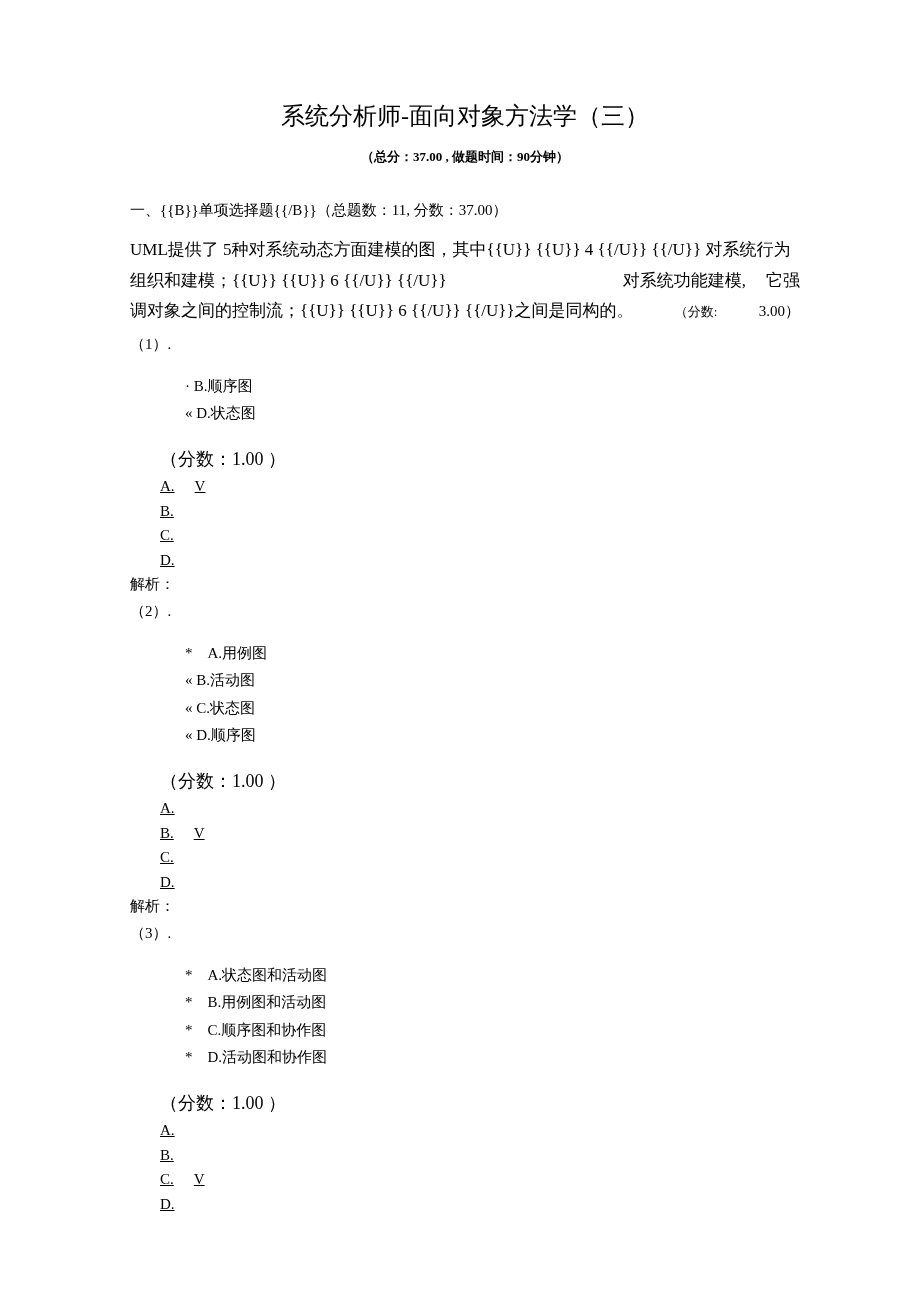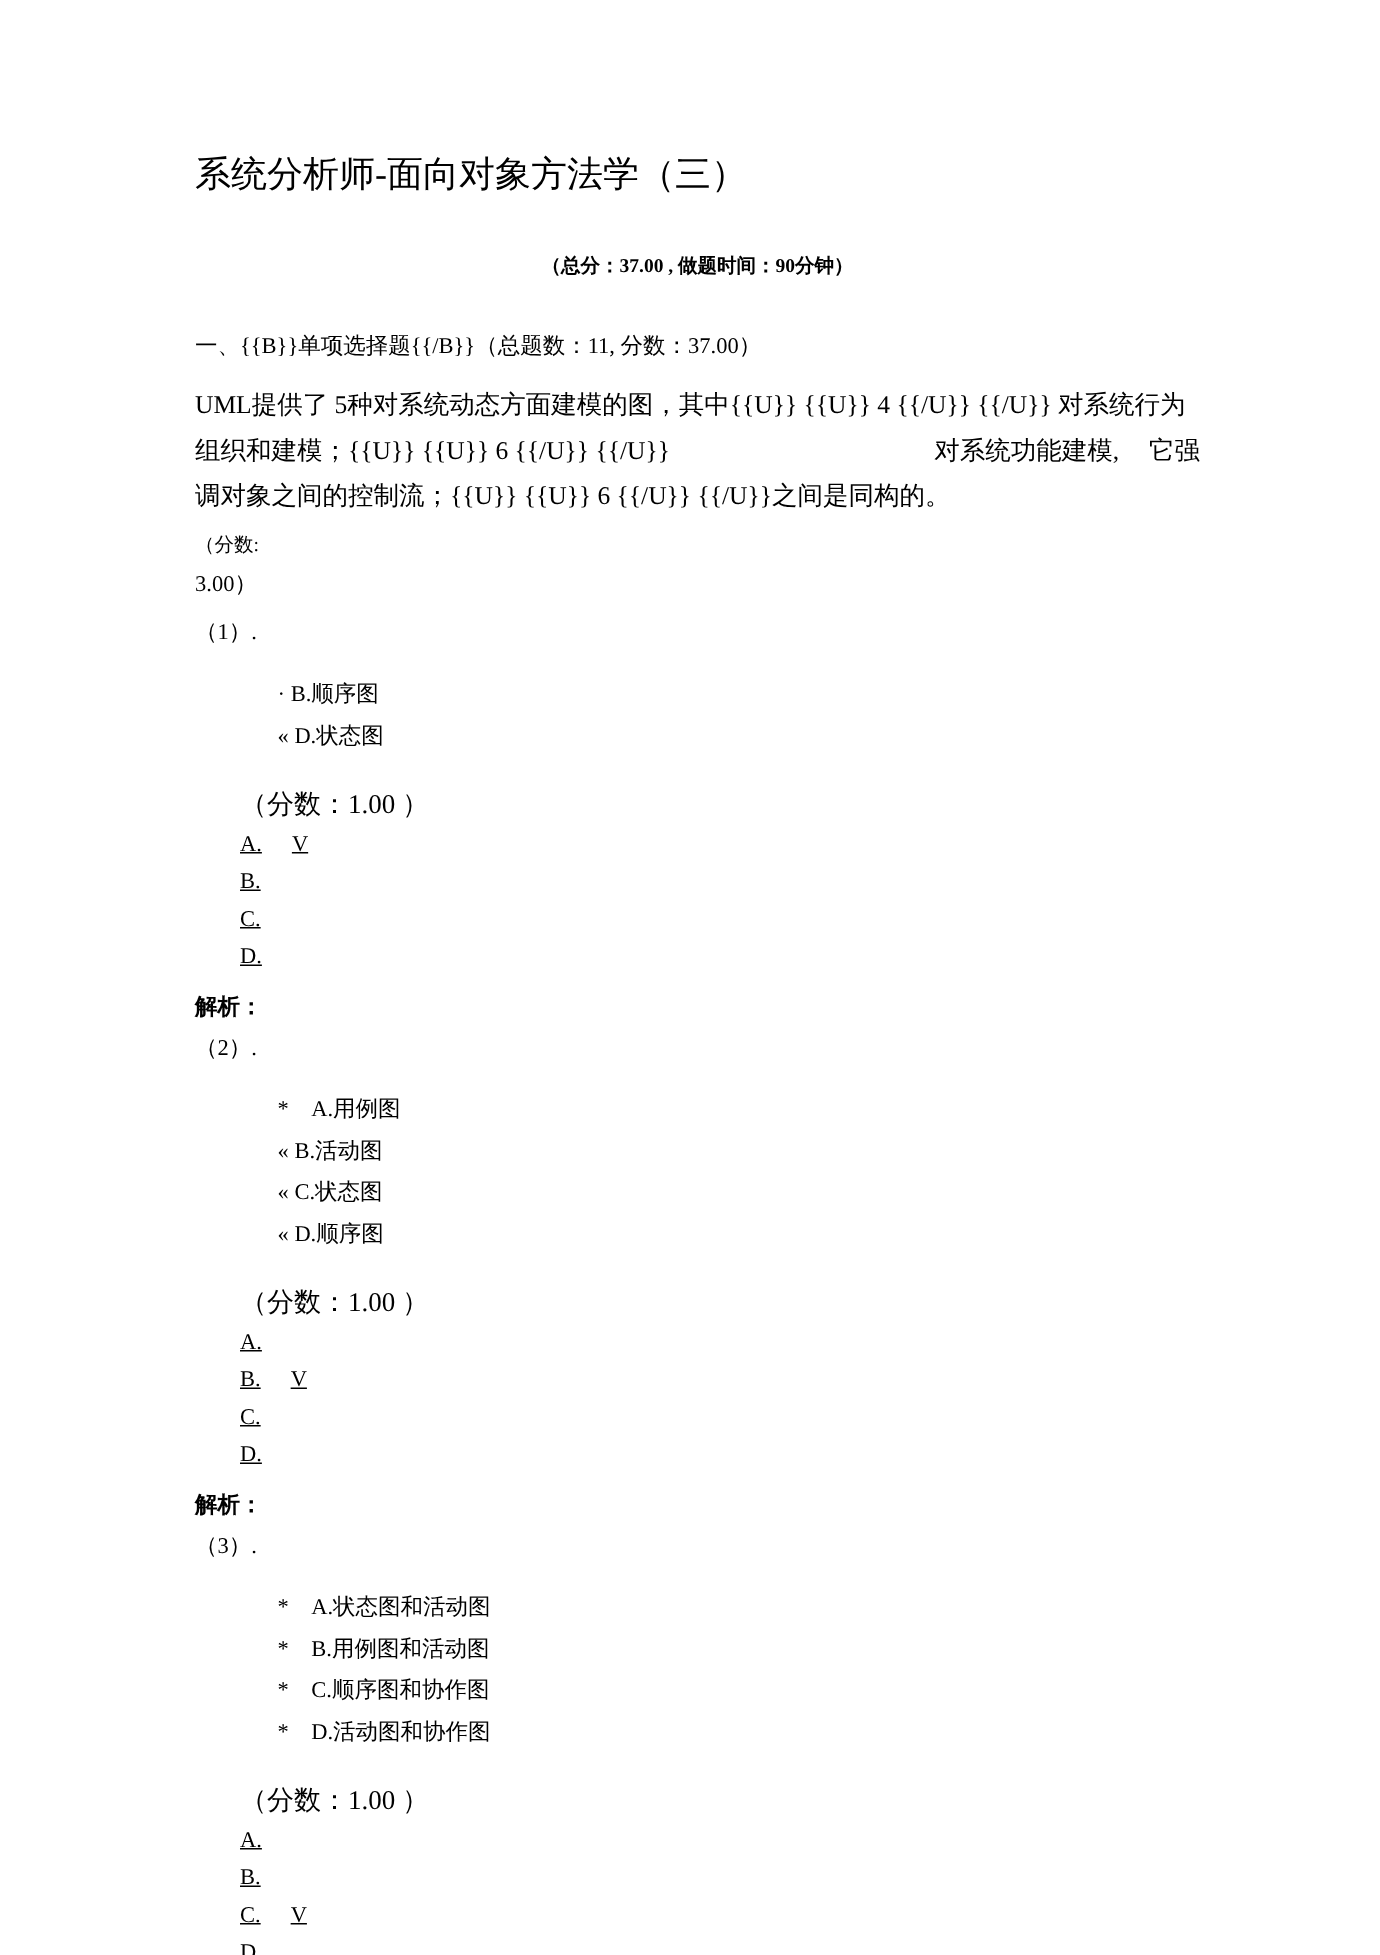--- a/index.html
+++ b/index.html
@@ -7,24 +7,24 @@
       margin: 0;
       padding: 0;
       background: #fff;
       color: #000;
       width: 920px;
     }
     .page {
       padding: 100px 120px 40px 130px;
     }
     .title {
-      text-align: left;
+      text-align: center;
       font-size: 24px;
       font-weight: normal;
-      margin-bottom: 36px;
+      margin-bottom: 16px;
       font-family: "SimSun", serif;
     }
     .subtitle {
       text-align: center;
       font-size: 13px;
       margin-bottom: 35px;
       font-weight: bold;
     }
     .section-header {
       font-size: 15px;
@@ -35,21 +35,20 @@
       line-height: 1.8;
       margin-bottom: 5px;
     }
     .question-stem-row {
       display: flex;
     }
     .score-row {
       display: flex;
       justify-content: space-between;
       align-items: baseline;
-      flex-direction: column;
     }
     .score-label {
       font-size: 13px;
     }
     .score-value {
       font-size: 15px;
     }
     .sub-q {
       font-size: 15px;
       margin-top: 8px;
@@ -76,23 +75,22 @@
       text-decoration: underline;
     }
     .answer-line {
       margin-bottom: 0px;
     }
     .checkmark {
       margin-left: 20px;
     }
     .analysis {
       font-size: 15px;
-      margin-top: 12px;
+      margin-top: 2px;
       margin-bottom: 5px;
-      font-weight: bold;
     }
     .block {
       margin-bottom: 0px;
     }
   </style>
 </head>
 <body>
 
 <div class="page">
 

